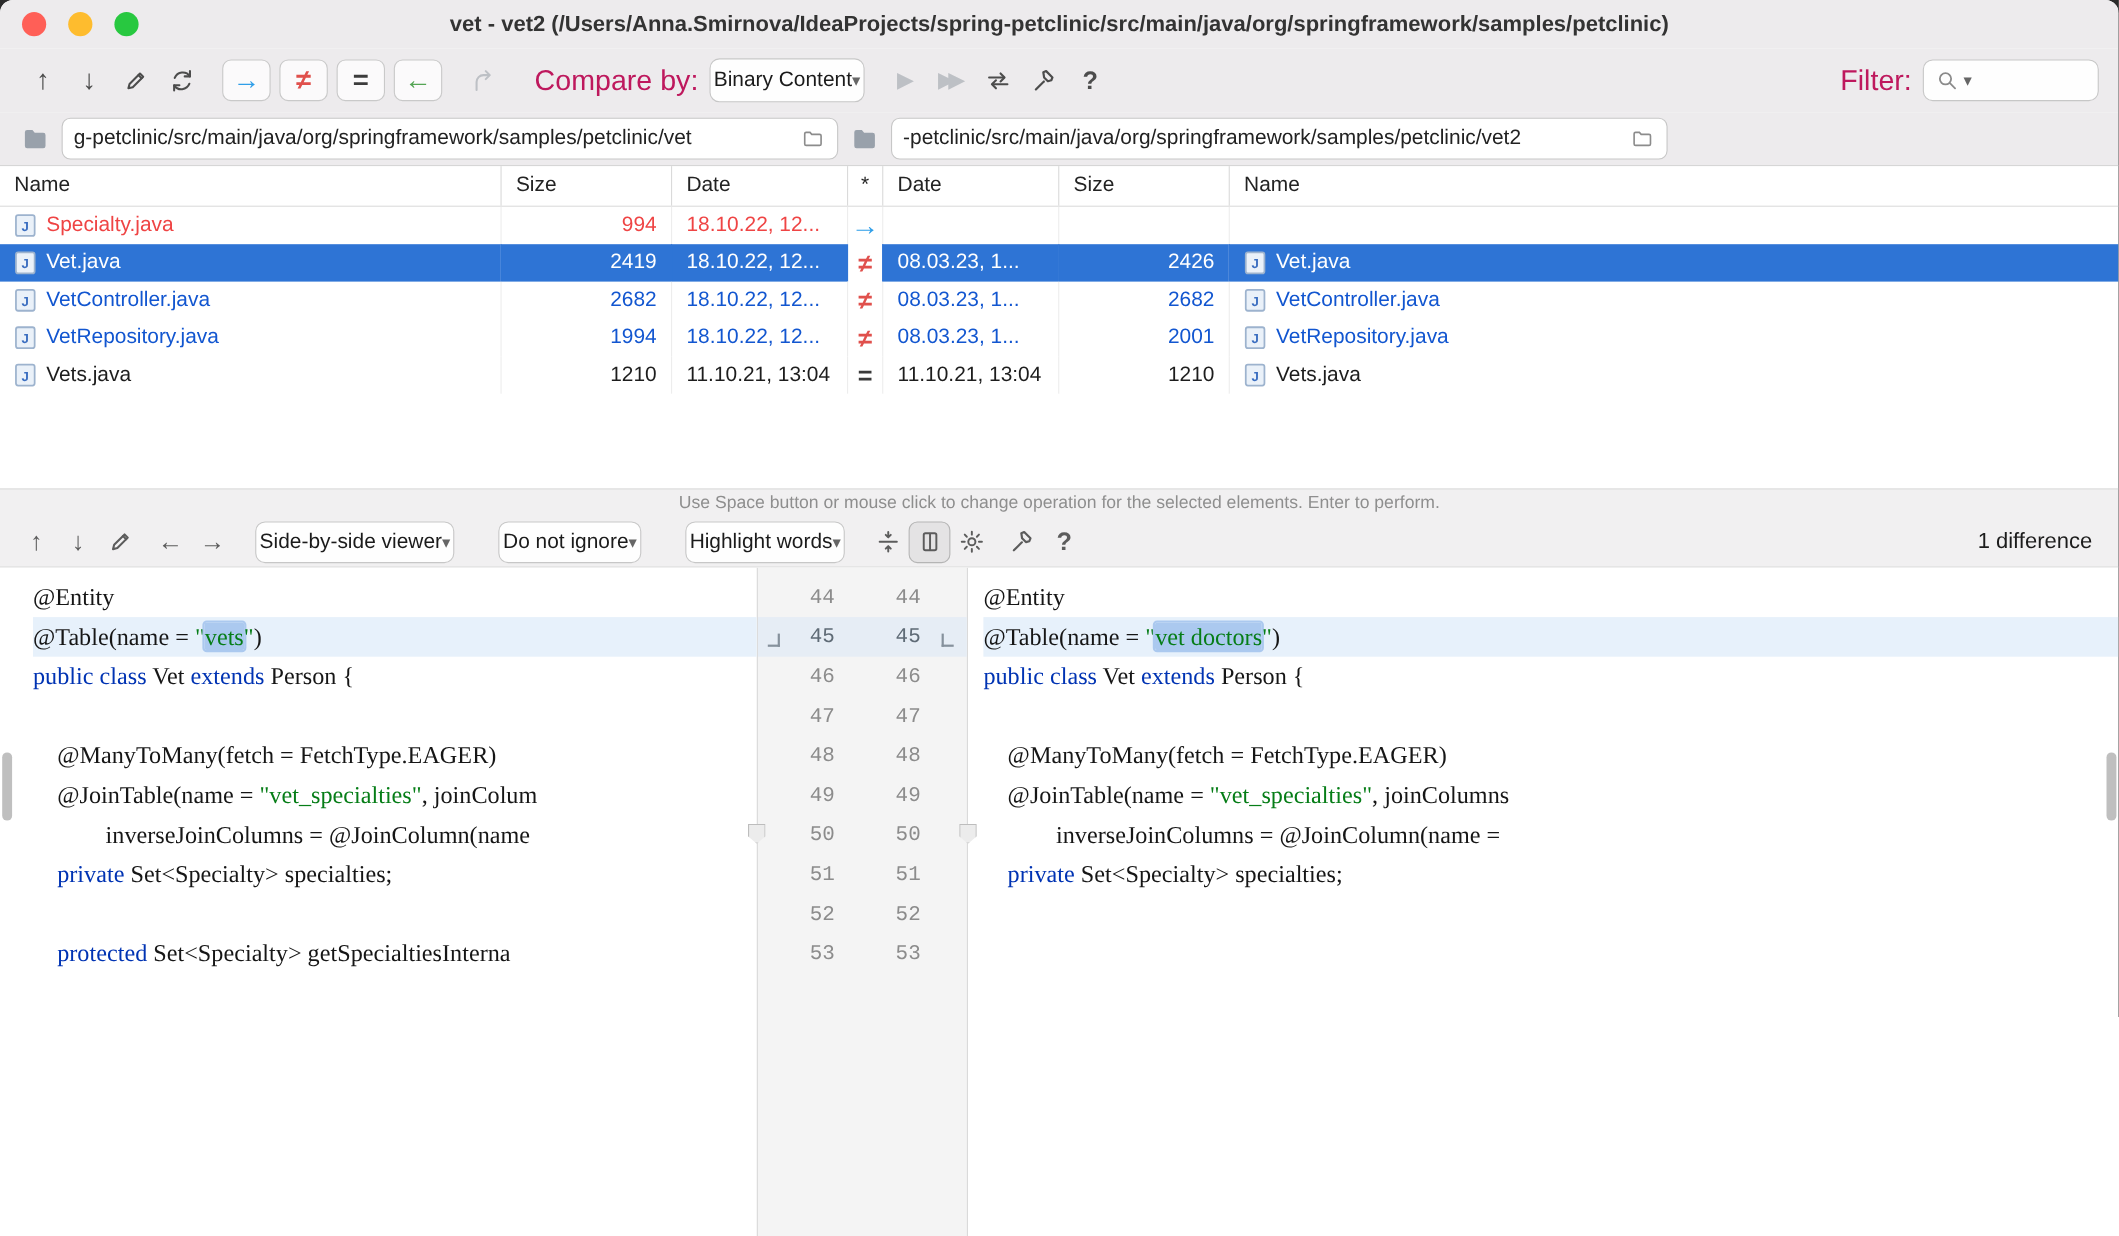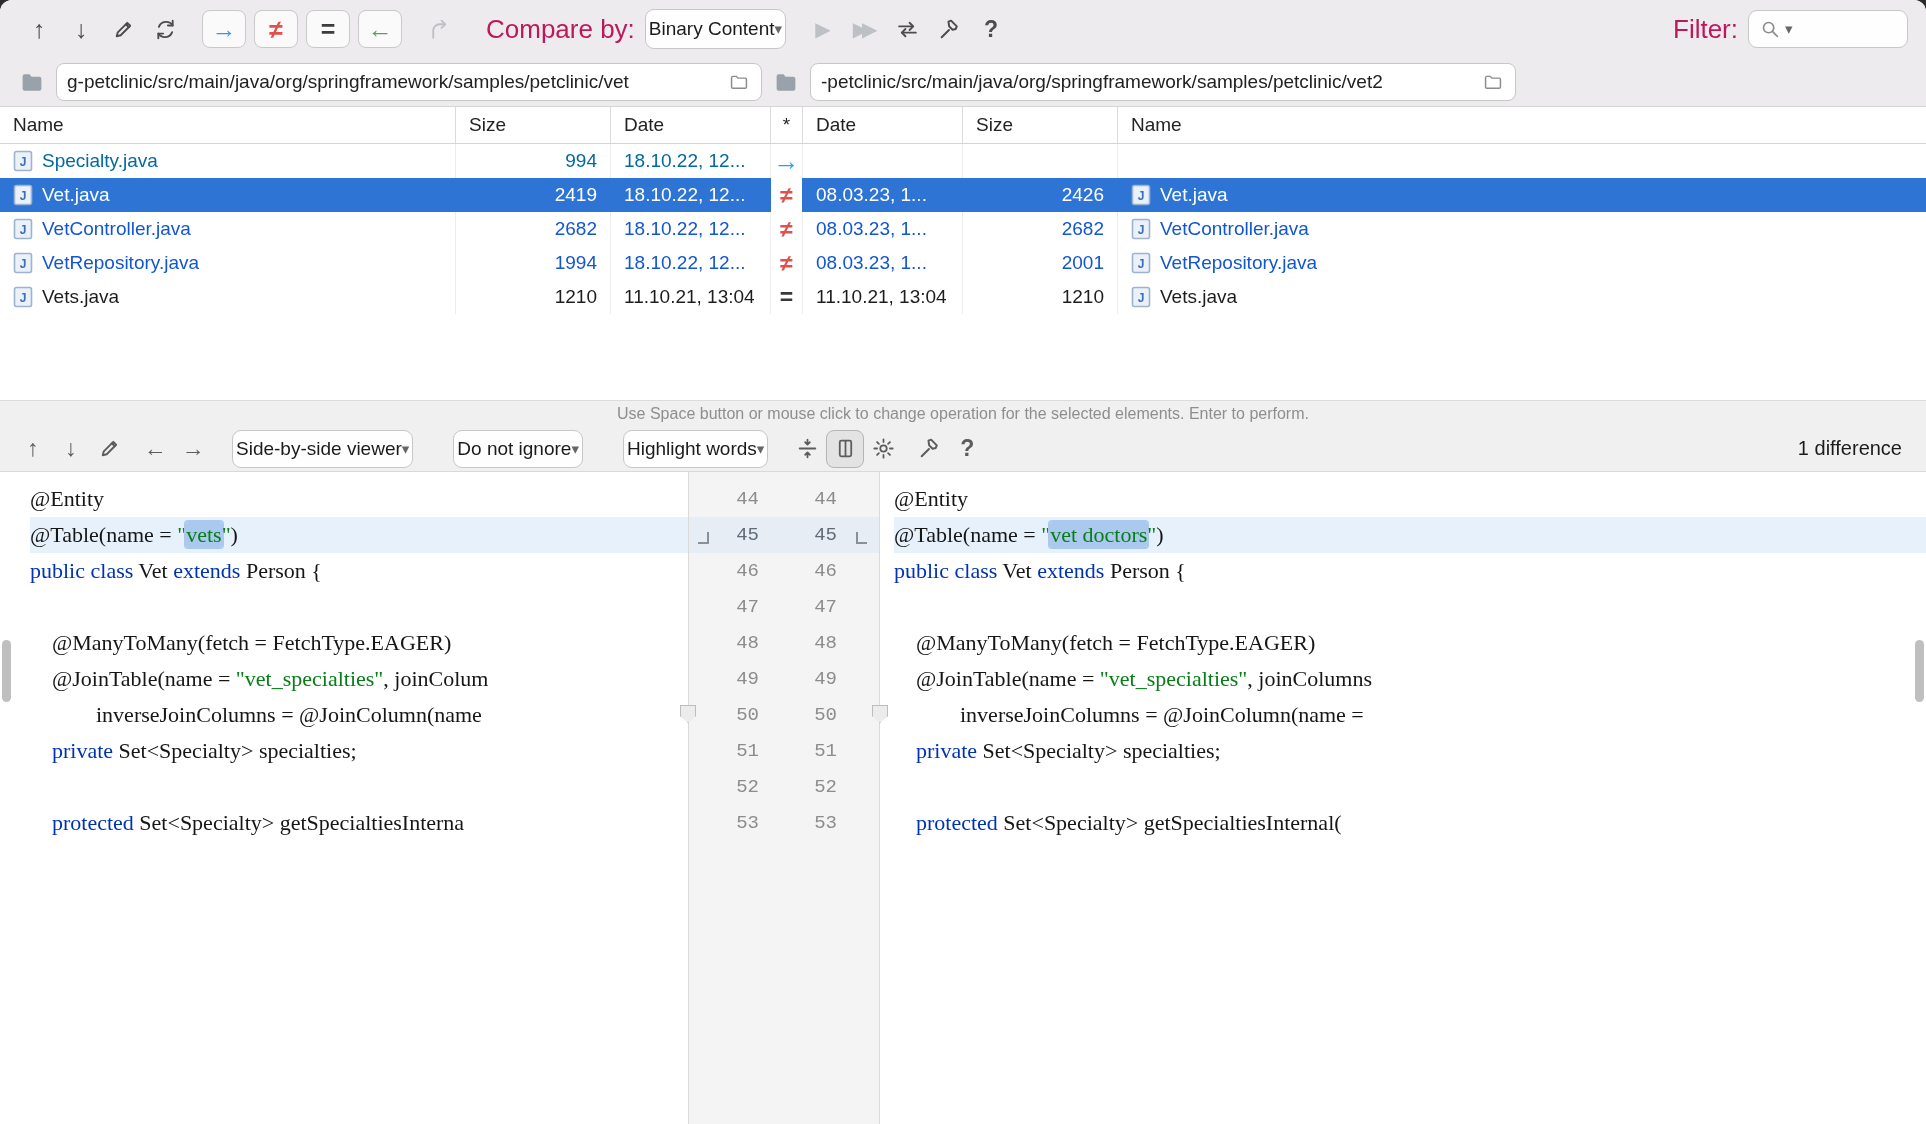--- a/index.html
+++ b/index.html
@@ -45,21 +45,21 @@
   .th{display:flex;align-items:center;padding:0 13px;font-size:19px;color:#232323}
   .th+.th{border-left:1px solid #DADADA}
   .th.c{justify-content:center;padding:0}
   .w-name{width:455px}.w-size{width:155px}.w-date{width:160px}.w-op{width:32px}.w-name2{flex:1}
   .trow{display:flex;height:34px;align-items:stretch;background:#FFF}
   .cell{display:flex;align-items:center;padding:0 13px;font-size:19px;gap:9px;overflow:hidden;white-space:nowrap}
   .cell+.cell{border-left:1px solid #EDEDED}
   .cell.num{justify-content:flex-end}
   .cell.w-op{justify-content:center;padding:0;font-weight:bold}
   .jfile{width:20px;height:22px;flex:0 0 auto}
-  .s-added .txt{color:#0369a1}
+  .s-added .txt{color:#ef4444}
   .s-changed .txt{color:#1256D0}
   .s-unchanged .txt{color:#1D1D1D}
   .op-copy span{color:#2F9EE8;font-size:26px;font-weight:bold}
   .op-diff span{color:#E0504C;font-size:23px;font-weight:bold}
   .op-eq span{color:#3A3A3A;font-size:23px;font-weight:bold}
   .trow.selected .cell{background:#2E74D5;border-left-color:#2E74D5}
   .trow.selected .cell.w-op{background:#FFF}
   .trow.selected .txt{color:#FFF}
   .tfill{height:86px;background:#FFF;flex:0 0 auto}
 
@@ -100,20 +100,28 @@
   
   .statusbar{height:34px;background:#F3F2F3;border-top:1px solid #D6D6D6;display:flex;align-items:center;justify-content:flex-end;padding:0 22px;gap:8px;flex:0 0 auto}
   .branch{display:flex;align-items:center;gap:6px;color:#2E2E2E;font-size:17px}
   .branch .ic{width:19px;height:19px}
 </style>
 </head>
 <body>
 
 <div id="window">
 
+  <div class="titlebar">
+    <div class="lights">
+      <span class="light red"></span>
+      <span class="light yellow"></span>
+      <span class="light green"></span>
+    </div>
+    <div class="title">vet - vet2 (/Users/Anna.Smirnova/IdeaProjects/spring-petclinic/src/main/java/org/springframework/samples/petclinic)</div>
+  </div>
 
   <div class="toolbar">
     <div class="ib">
         <span>↑</span>
       </div>
     <div class="ib">
         <span>↓</span>
       </div>
     <div class="ib">
       <svg class="ic" viewBox="0 0 24 24" fill="none" stroke="currentColor" stroke-width="1.8" stroke-linecap="round" stroke-linejoin="round">
@@ -517,21 +525,20 @@
           <div class="line"><span class="tok p"> */</span></div>
           <div class="line"><span class="tok p">@Entity</span></div>
           <div class="line changed"><span class="tok p">@Table(name = </span><span class="tok s">"</span><span class="tok s hl">vet doctors</span><span class="tok s">"</span><span class="tok p">)</span></div>
           <div class="line"><span class="tok k">public</span><span class="tok p"> </span><span class="tok k">class</span><span class="tok p"> Vet </span><span class="tok k">extends</span><span class="tok p"> Person {</span></div>
           <div class="line"></div>
           <div class="line"><span class="tok p">    @ManyToMany(fetch = FetchType.EAGER)</span></div>
           <div class="line"><span class="tok p">    @JoinTable(name = </span><span class="tok s">"vet_specialties"</span><span class="tok p">, joinColumns</span></div>
           <div class="line"><span class="tok p">            inverseJoinColumns = @JoinColumn(name =</span></div>
           <div class="line"><span class="tok p">    </span><span class="tok k">private</span><span class="tok p"> Set&lt;Specialty&gt; specialties;</span></div>
           <div class="line"></div>
-          <div class="line"><span class="tok p">    </span><span class="tok k">protected</span><span class="tok p"> Set&lt;Specialty&gt; getSpecialtiesInternal(</span></div>
         </div>
     </div>
     <div class="vscroll l"></div>
     <div class="vscroll r"></div>
     <div class="grip l"></div>
     <div class="grip r"></div>
   </div>
 
 
 </div>

